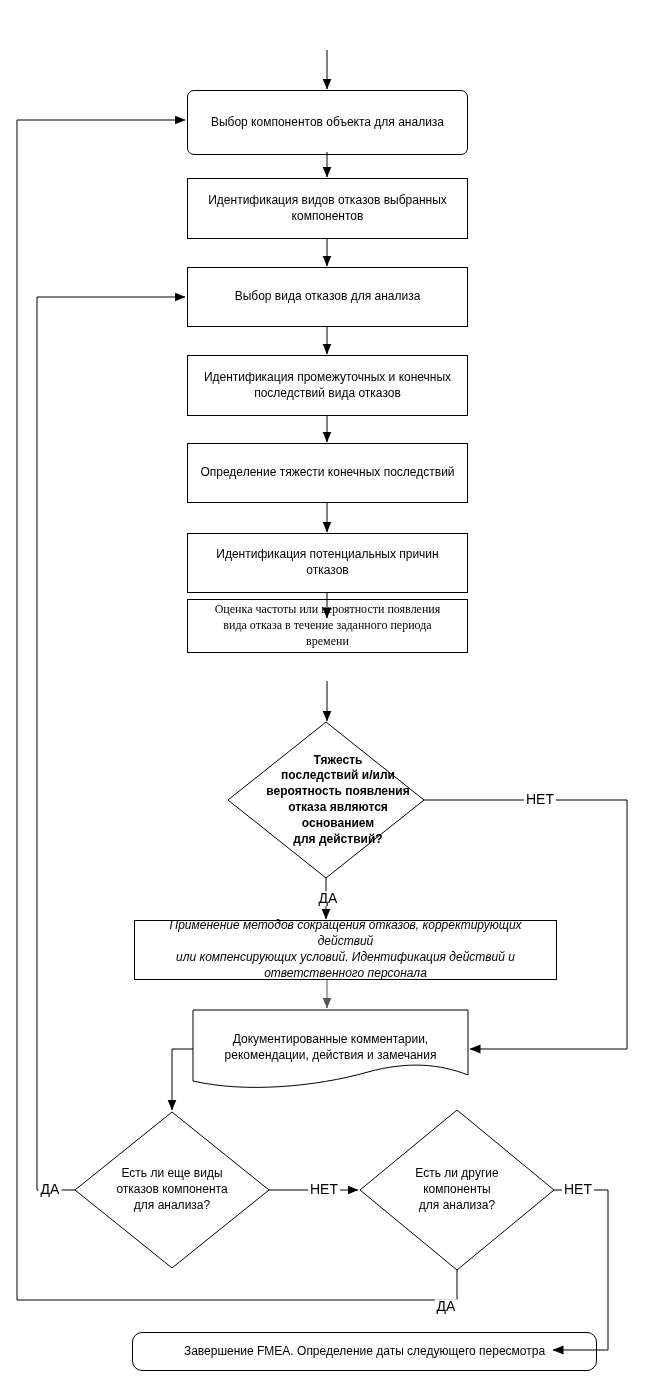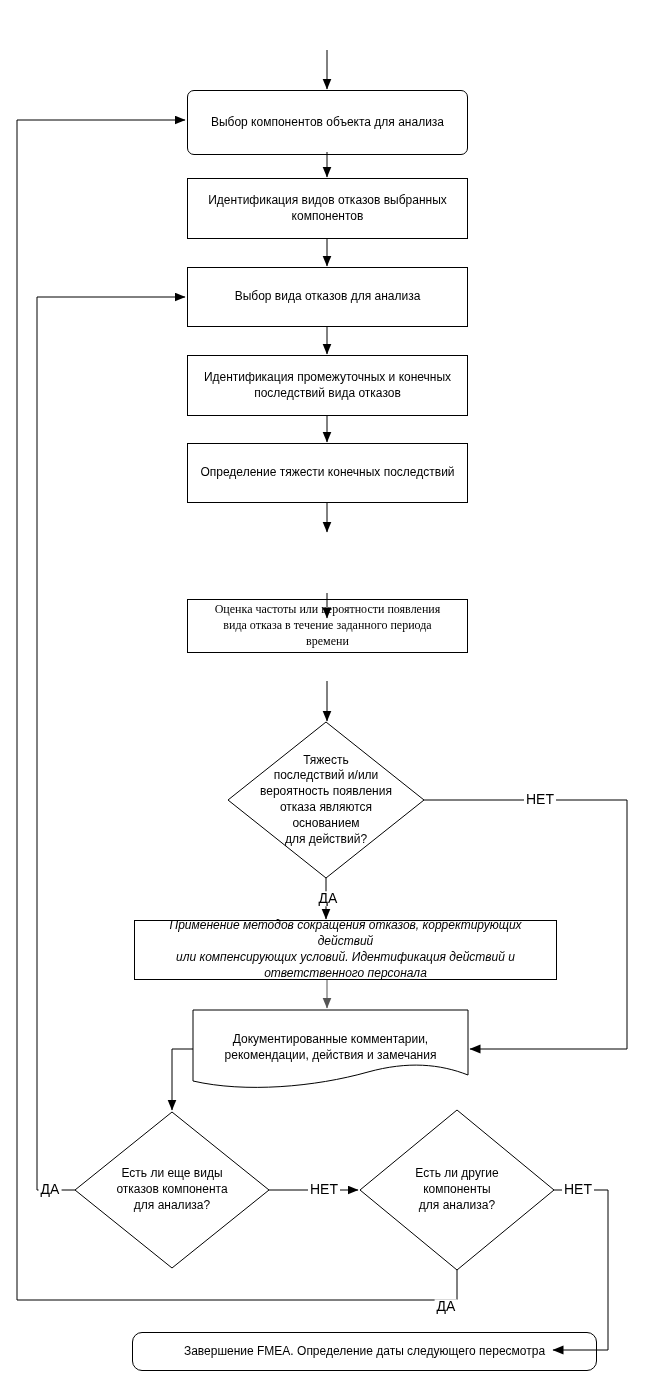--- a/index.html
+++ b/index.html
@@ -73,26 +73,27 @@
   <div class="node rect" style="left:187px;top:178px;width:281px;height:61px;">Идентификация видов отказов выбранных
 компонентов</div>
 
   <div class="node rect" style="left:187px;top:267px;width:281px;height:60px;">Выбор вида отказов для анализа</div>
 
   <div class="node rect" style="left:187px;top:355px;width:281px;height:61px;">Идентификация промежуточных и конечных
 последствий вида отказов</div>
 
   <div class="node rect" style="left:187px;top:443px;width:281px;height:60px;">Определение тяжести конечных последствий</div>
 
+  <div class="node rect" style="left:187px;top:533px;width:281px;height:60px;">Идентификация потенциальных причин отказов</div>
 
   <div class="node rect" style="left:187px;top:599px;width:281px;height:54px;font-family:Liberation Serif, serif;">Оценка частоты или вероятности появления
 вида отказа в течение заданного периода
 времени</div>
 
-  <div class="node shape-text" style="left:228px;top:722px;width:196px;height:156px;">Тяжесть
+  <div class="node shape-text" style="left:240px;top:722px;width:196px;height:156px;font-weight:bold;">Тяжесть
 последствий и/или
 вероятность появления
 отказа являются
 основанием
 для действий?</div>
 
   <div class="node rect" style="left:134px;top:920px;width:423px;height:60px;font-style:italic;">Применение методов сокращения отказов, корректирующих действий
 или компенсирующих условий. Идентификация действий и
 ответственного персонала</div>
 

